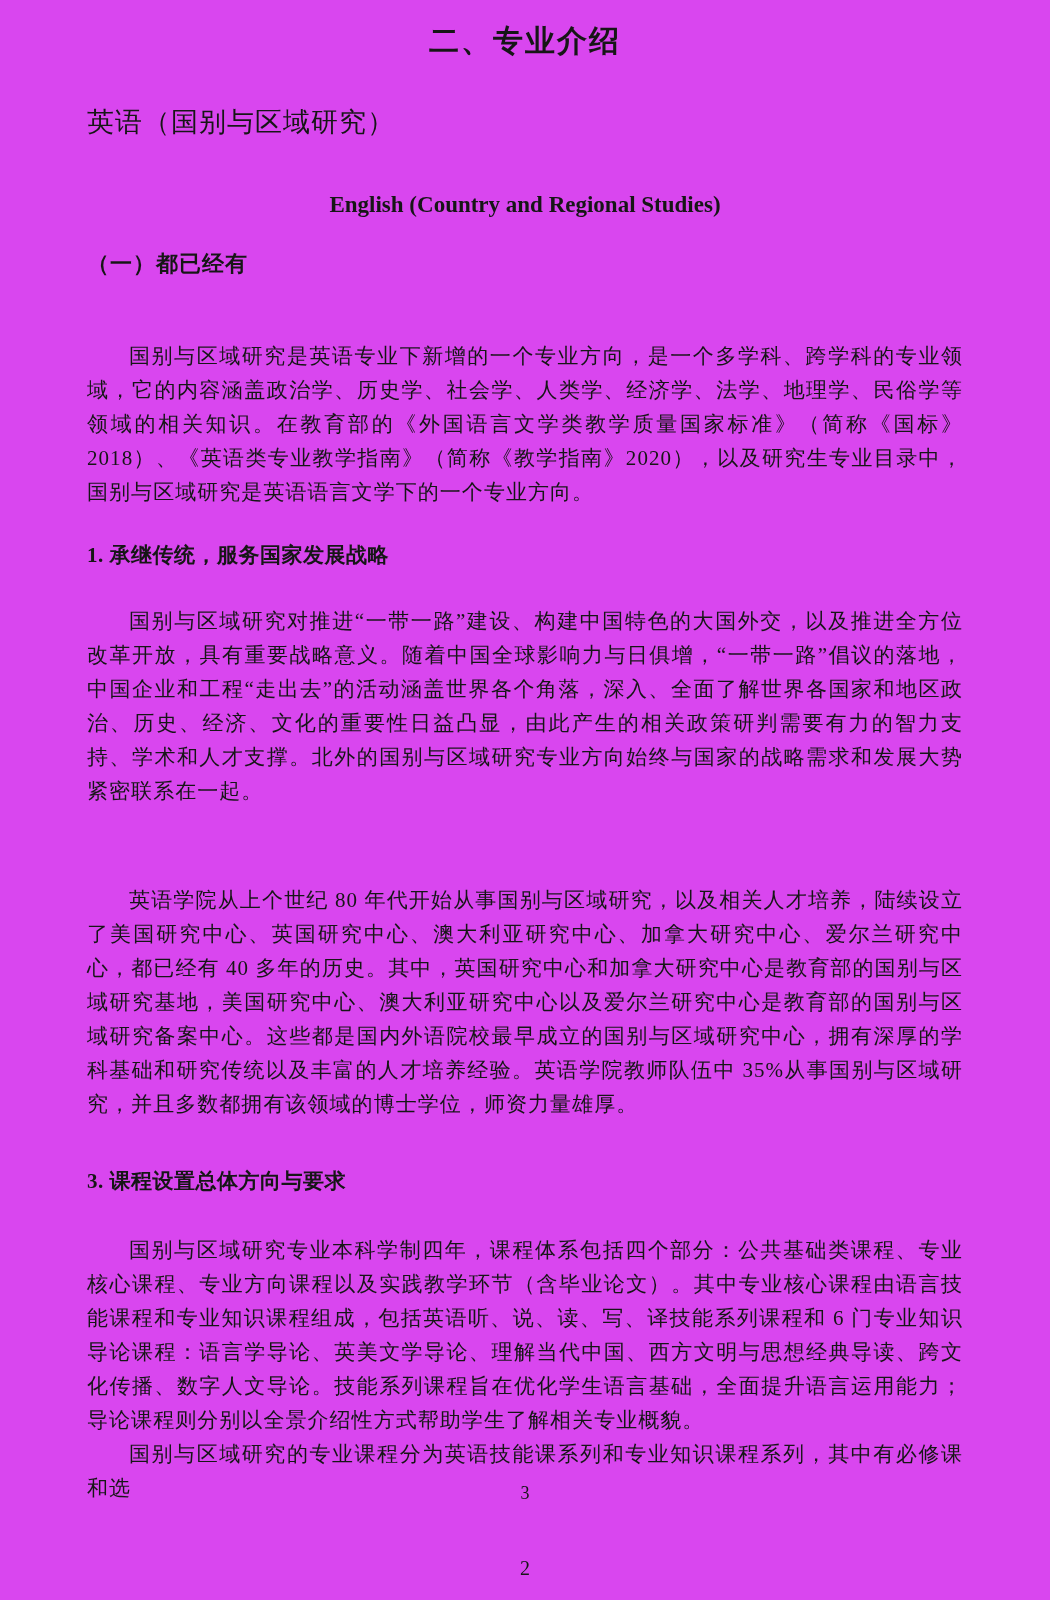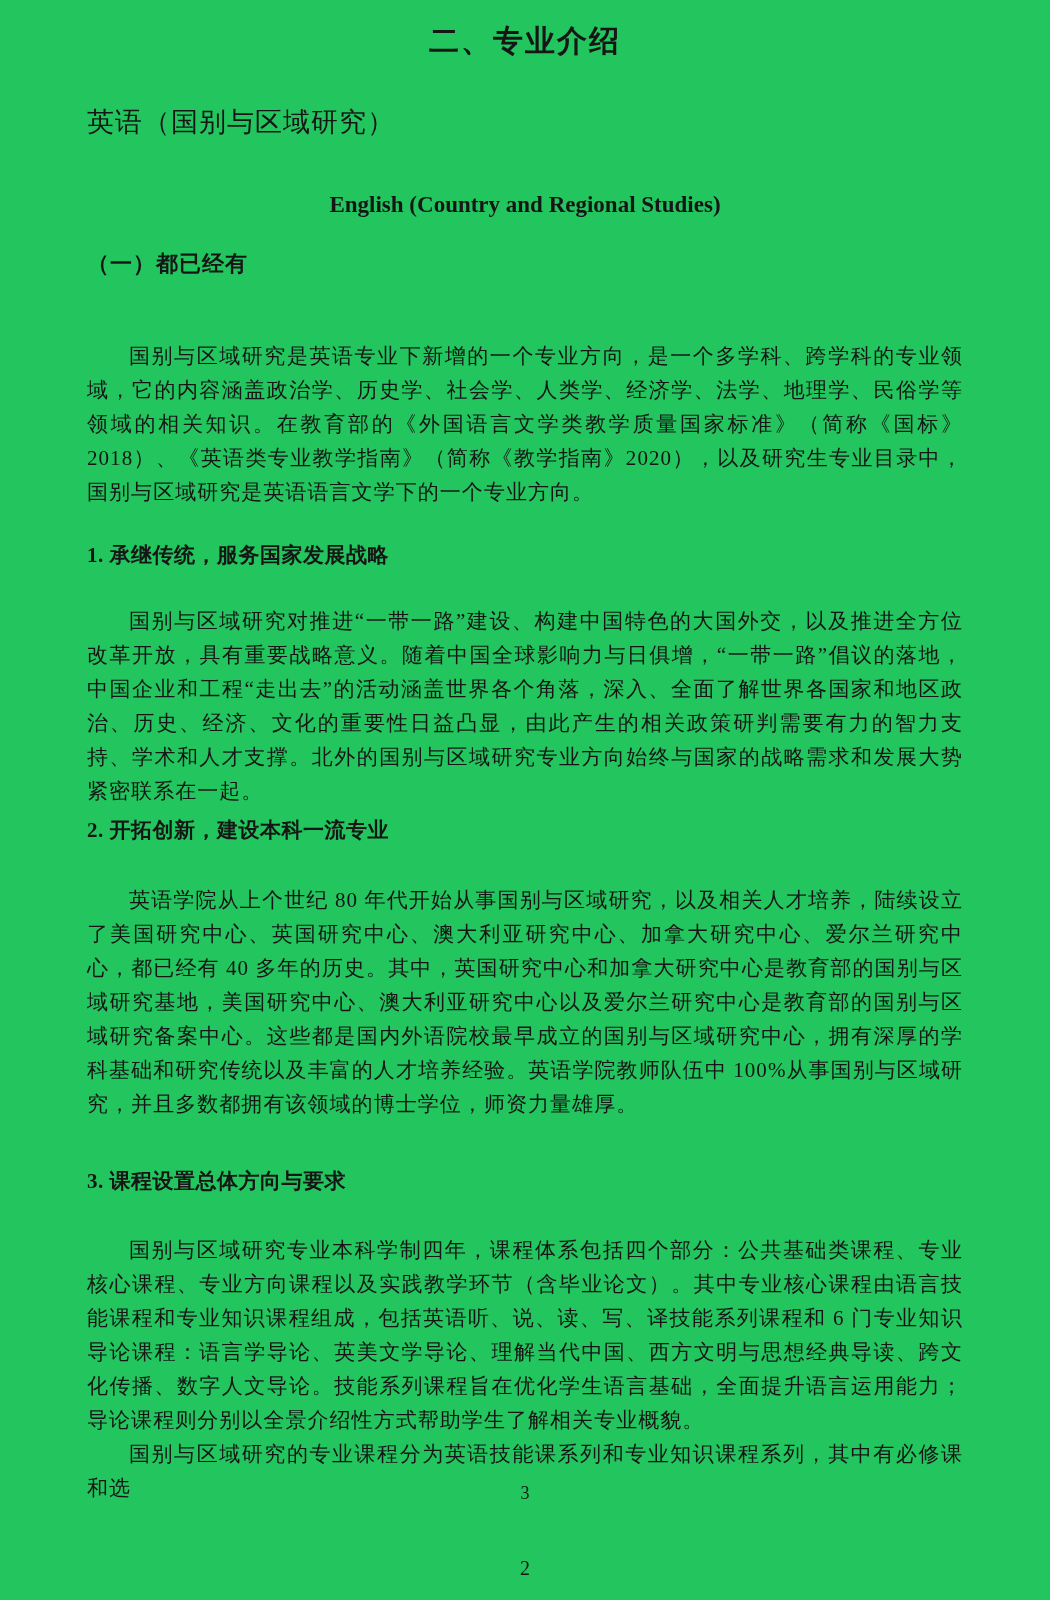--- a/index.html
+++ b/index.html
@@ -1,20 +1,20 @@
 <!DOCTYPE html>
 <html><head>
 <meta charset="utf-8">
 <style>
   html, body { margin: 0; padding: 0; background: #ffffff; }
   .page {
     position: relative;
     width: 1050px;
     height: 1600px;
-    background: #22c55e;
+    background: #d946ef;
     color: #161616;
     font-family: "Liberation Serif", "DejaVu Serif", serif;
     overflow: hidden;
   }
   .abs { position: absolute; left: 87px; right: 87px; }
   .doc-title {
     top: 26px;
     text-align: center;
     font-family: "Liberation Sans", "DejaVu Sans", sans-serif;
     font-weight: 700;
@@ -91,24 +91,23 @@
   <div class="abs body-block p-intro">
     <p>国别与区域研究是英语专业下新增的一个专业方向，是一个多学科、跨学科的专业领域，它的内容涵盖政治学、历史学、社会学、人类学、经济学、法学、地理学、民俗学等领域的相关知识。在教育部的《外国语言文学类教学质量国家标准》（简称《国标》2018）、《英语类专业教学指南》（简称《教学指南》2020），以及研究生专业目录中，国别与区域研究是英语语言文学下的一个专业方向。</p>
   </div>
 
   <div class="abs sec-heading h-sec1">1.  承继传统，服务国家发展战略</div>
 
   <div class="abs body-block p-sec1">
     <p>国别与区域研究对推进“一带一路”建设、构建中国特色的大国外交，以及推进全方位改革开放，具有重要战略意义。随着中国全球影响力与日俱增，“一带一路”倡议的落地，中国企业和工程“走出去”的活动涵盖世界各个角落，深入、全面了解世界各国家和地区政治、历史、经济、文化的重要性日益凸显，由此产生的相关政策研判需要有力的智力支持、学术和人才支撑。北外的国别与区域研究专业方向始终与国家的战略需求和发展大势紧密联系在一起。</p>
   </div>
 
-  <div class="abs sec-heading h-sec2">2.  开拓创新，建设本科一流专业</div>
 
   <div class="abs body-block p-sec2">
-    <p>英语学院从上个世纪 80 年代开始从事国别与区域研究，以及相关人才培养，陆续设立了美国研究中心、英国研究中心、澳大利亚研究中心、加拿大研究中心、爱尔兰研究中心，都已经有 40 多年的历史。其中，英国研究中心和加拿大研究中心是教育部的国别与区域研究基地，美国研究中心、澳大利亚研究中心以及爱尔兰研究中心是教育部的国别与区域研究备案中心。这些都是国内外语院校最早成立的国别与区域研究中心，拥有深厚的学科基础和研究传统以及丰富的人才培养经验。英语学院教师队伍中 100%从事国别与区域研究，并且多数都拥有该领域的博士学位，师资力量雄厚。</p>
+    <p>英语学院从上个世纪 80 年代开始从事国别与区域研究，以及相关人才培养，陆续设立了美国研究中心、英国研究中心、澳大利亚研究中心、加拿大研究中心、爱尔兰研究中心，都已经有 40 多年的历史。其中，英国研究中心和加拿大研究中心是教育部的国别与区域研究基地，美国研究中心、澳大利亚研究中心以及爱尔兰研究中心是教育部的国别与区域研究备案中心。这些都是国内外语院校最早成立的国别与区域研究中心，拥有深厚的学科基础和研究传统以及丰富的人才培养经验。英语学院教师队伍中 35%从事国别与区域研究，并且多数都拥有该领域的博士学位，师资力量雄厚。</p>
   </div>
 
   <div class="abs sec-heading h-sec3">3.  课程设置总体方向与要求</div>
 
   <div class="abs body-block p-sec3">
     <p>国别与区域研究专业本科学制四年，课程体系包括四个部分：公共基础类课程、专业核心课程、专业方向课程以及实践教学环节（含毕业论文）。其中专业核心课程由语言技能课程和专业知识课程组成，包括英语听、说、读、写、译技能系列课程和 6 门专业知识导论课程：语言学导论、英美文学导论、理解当代中国、西方文明与思想经典导读、跨文化传播、数字人文导论。技能系列课程旨在优化学生语言基础，全面提升语言运用能力；导论课程则分别以全景介绍性方式帮助学生了解相关专业概貌。</p>
     <p>国别与区域研究的专业课程分为英语技能课系列和专业知识课程系列，其中有必修课和选</p>
   </div>
 
   <div class="abs pageno pageno-inner">3</div>

